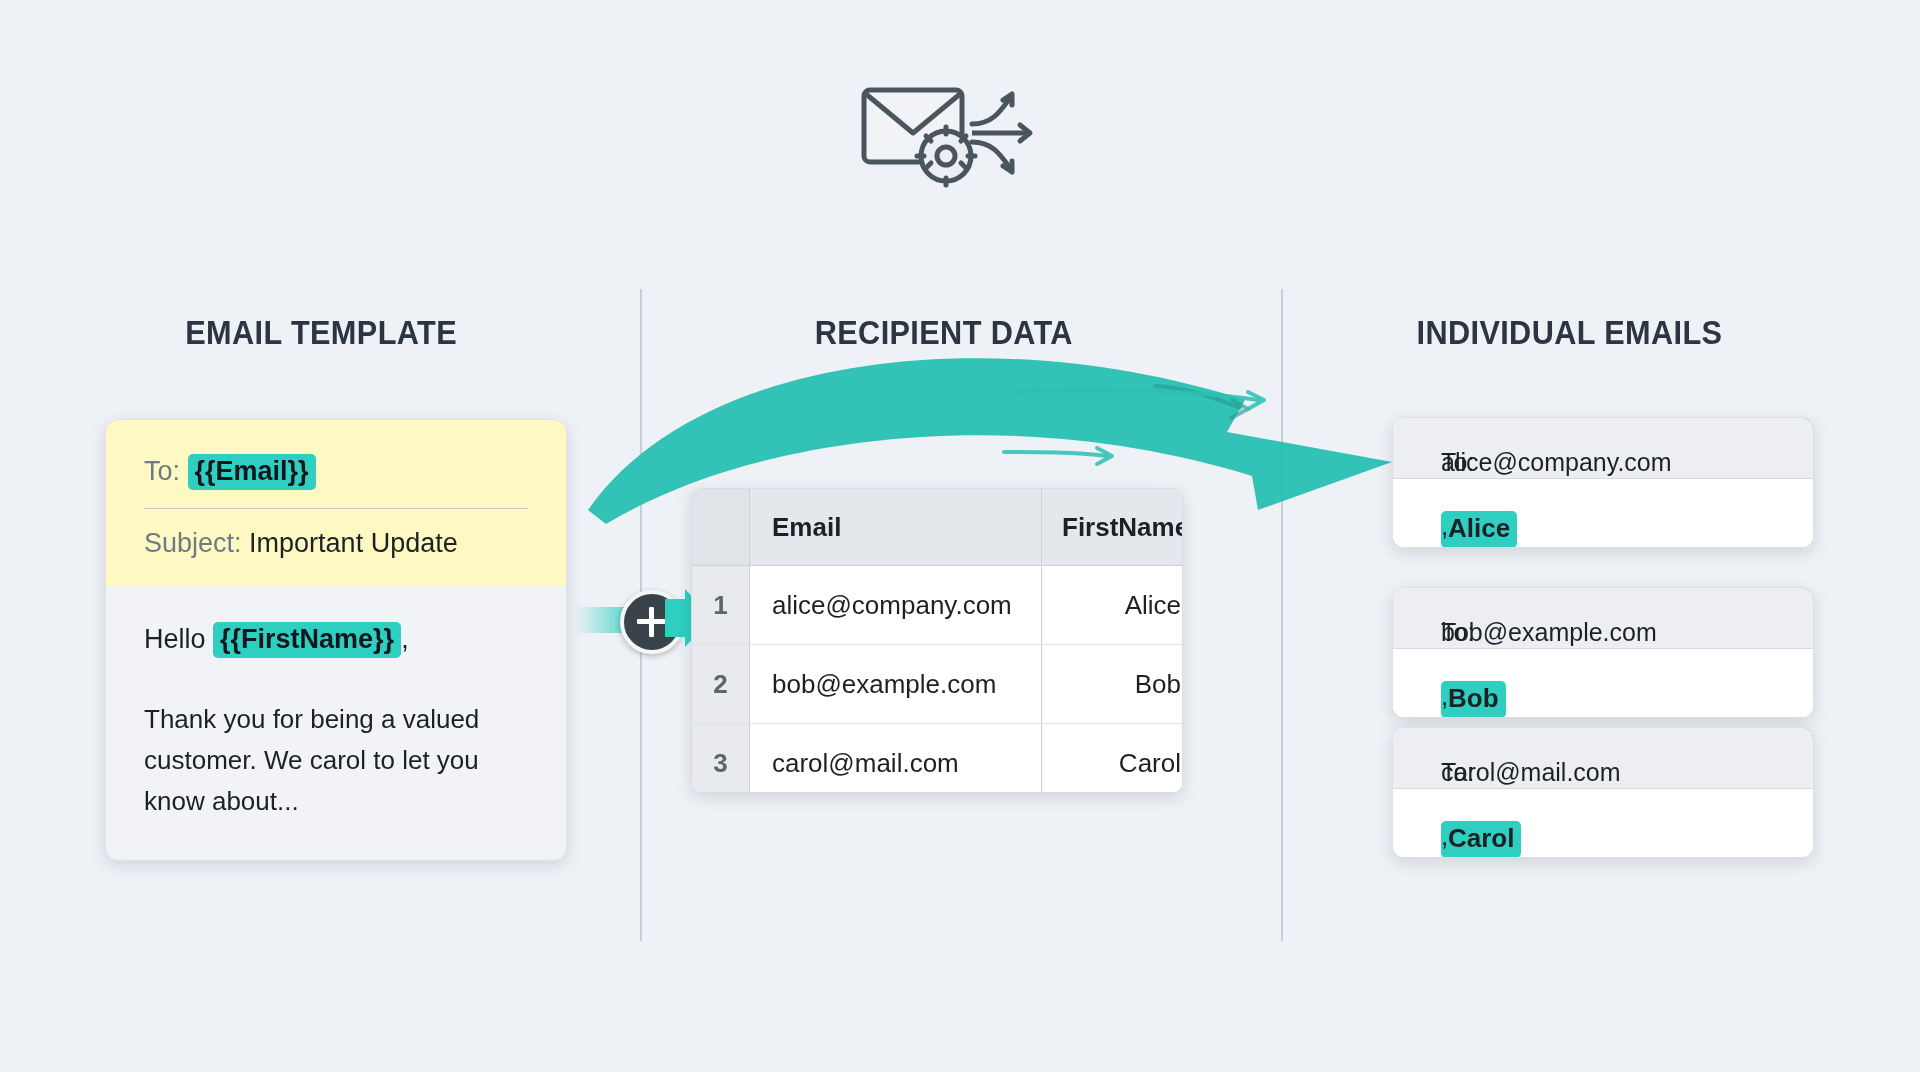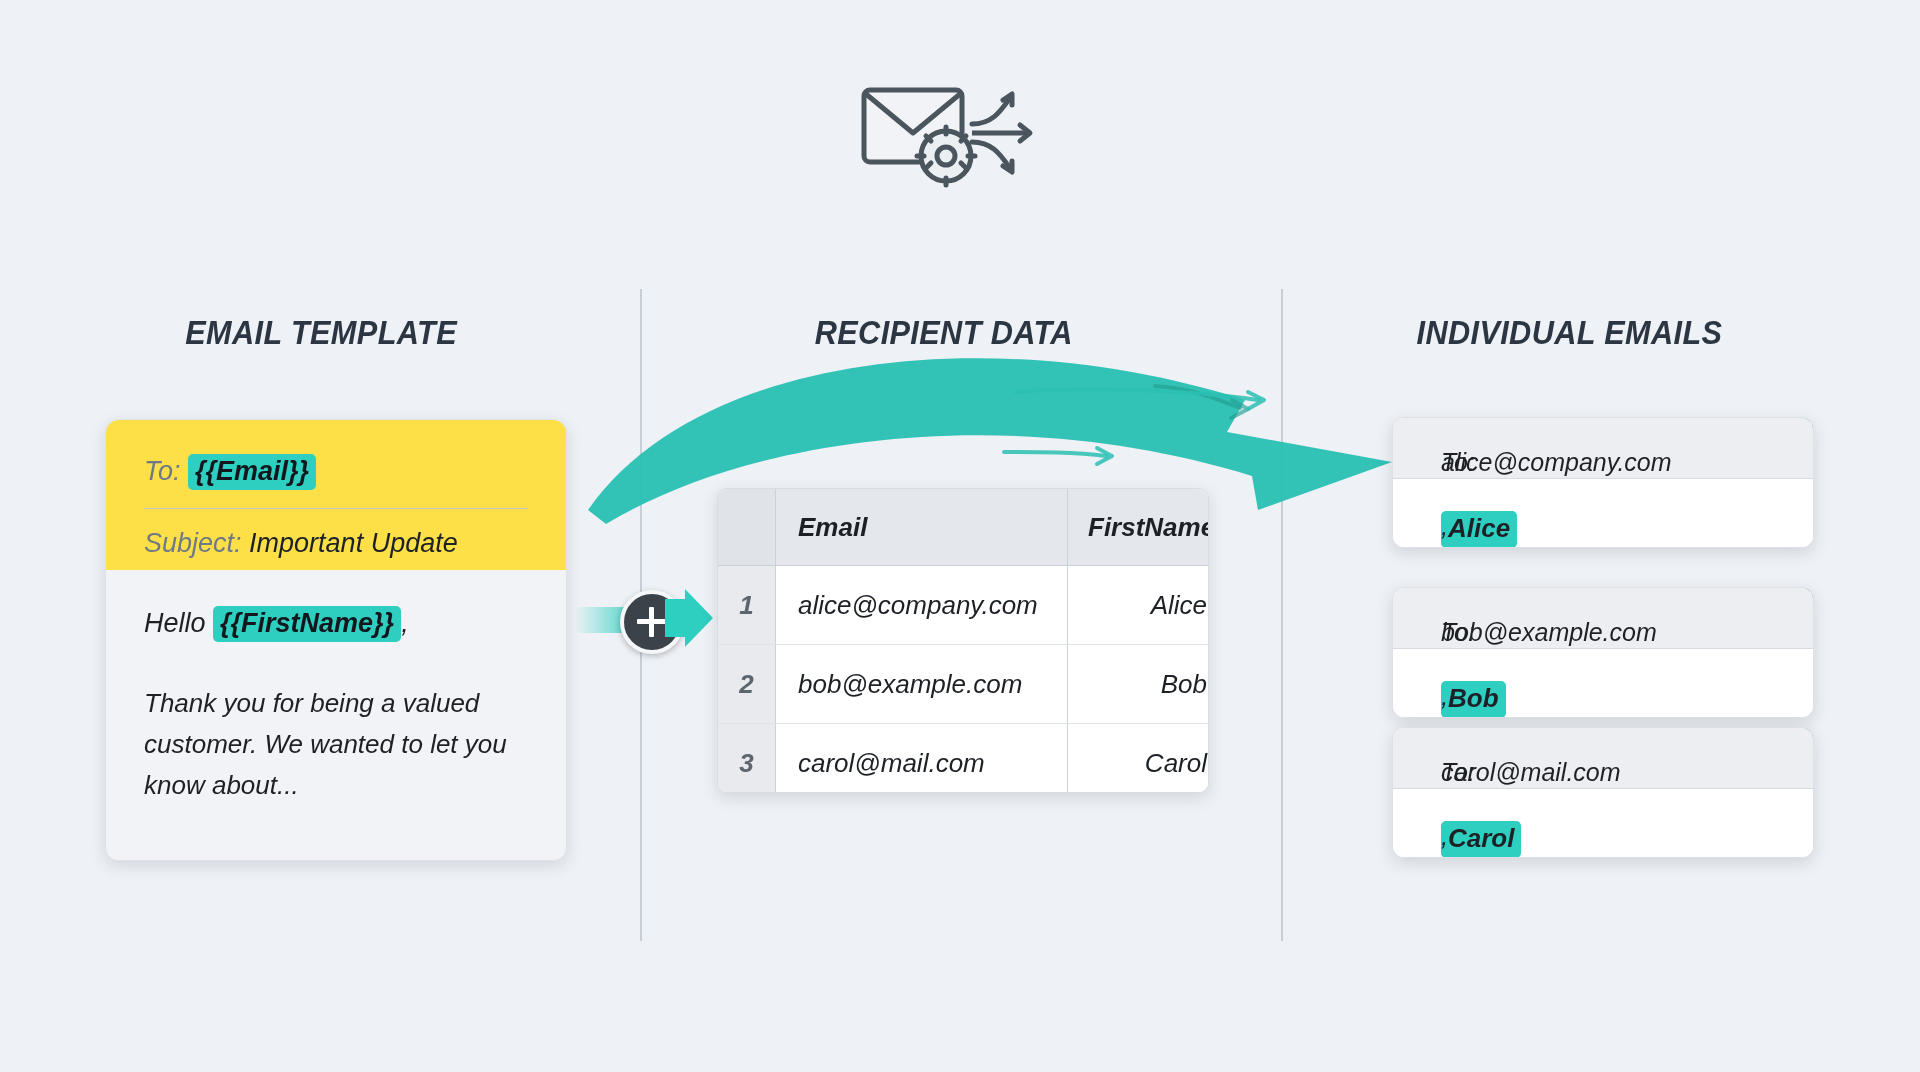--- a/index.html
+++ b/index.html
@@ -3,21 +3,21 @@
 <meta charset="utf-8">
 <style>
   html,body{margin:0;padding:0;}
   body{
     width:1920px;height:1072px;
     background:#eef1f5;
     font-family:"Liberation Sans", sans-serif;
     overflow:hidden;
     position:relative;
   }
-  #stage{position:absolute;left:0;top:0;width:1920px;height:1072px;font-style:italic;}
+  #stage{position:absolute;left:0;top:0;width:1920px;height:1072px;}
 
   
   .header-icon{position:absolute;left:860px;top:78px;width:200px;height:110px;}
 
   
   .col-title{
     position:absolute;
     font-weight:bold;
     font-size:33px;
     letter-spacing:0.4px;
@@ -38,22 +38,22 @@
   
   #template-card{
     position:absolute;left:105px;top:419px;width:460px;height:440px;
     border-radius:14px;
     background:#f2f4f7;
     box-shadow:0 5px 16px rgba(40,55,75,.14);
     overflow:hidden;
     border:1px solid #dfe3e9;
   }
   #template-head{
-    background:#fde047;
-    padding:0 0 0 0;
+    background:#fef9c3;
+    padding:0 0 16px 0;
     height:150px;
     position:relative;
     text-align:center;
   }
   .tpl-row{position:absolute;left:38px;font-size:27px;color:#1d2126;white-space:nowrap;}
   #tpl-to{top:36px;}
   #tpl-subject{top:108px;}
   .muted{color:#6f7a86;}
   .hl{
     background:#2ecfc0;
@@ -83,21 +83,21 @@
     box-shadow:0 2px 6px rgba(0,0,0,.25);
   }
   #plus-circle:before,#plus-circle:after{
     content:"";position:absolute;background:#fff;border-radius:1px;
   }
   #plus-circle:before{left:13px;top:25px;width:30px;height:5px;}
   #plus-circle:after{left:25px;top:13px;width:5px;height:30px;}
 
   
   #table-card{
-    position:absolute;left:717px;top:488px;width:490px;height:303px;
+    position:absolute;left:691px;top:488px;width:490px;height:303px;
     border-radius:10px;overflow:hidden;
     box-shadow:0 5px 16px rgba(40,55,75,.14);
     background:#fff;
     border:1px solid #d9dde3;
   }
   table{border-collapse:collapse;width:100%;table-layout:fixed;}
   th,td{font-size:26px;text-align:left;color:#1d2126;}
   thead th{background:#e4e7eb;height:74px;font-weight:bold;border-bottom:1px solid #ccd1d8;}
   th.idx,td.idx{width:55px;background:#e8eaee;color:#5c666f;font-weight:bold;text-align:center;border-right:1px solid #ccd1d8;}
   thead th.idx{background:#e0e3e8;}
@@ -177,21 +177,21 @@
       <div class="tpl-row" id="tpl-subject">
         <span class="muted">Subject:</span>
         <span>Important Update</span>
       </div>
     </div>
     <div id="template-body">
       <div id="tpl-hello">
         <span>Hello</span>
         <span class="hl">{{FirstName}}</span><span>,</span>
       </div>
-      <div id="tpl-para">Thank you for being a valued customer. We wanted to let you know about...</div>
+      <div id="tpl-para">Thank you for being a valued customer. We carol to let you know about...</div>
     </div>
   </div>
 
   <div id="connector">
     <div id="plus-bar"></div>
     <div id="plus-circle"></div>
     <svg width="60" height="70" style="position:absolute;left:88px;top:0;">
       <path d="M2 14 L22 14 L22 4 L50 33 L22 62 L22 52 L2 52 Z" fill="#2ecfc0"></path>
     </svg>
   </div>

